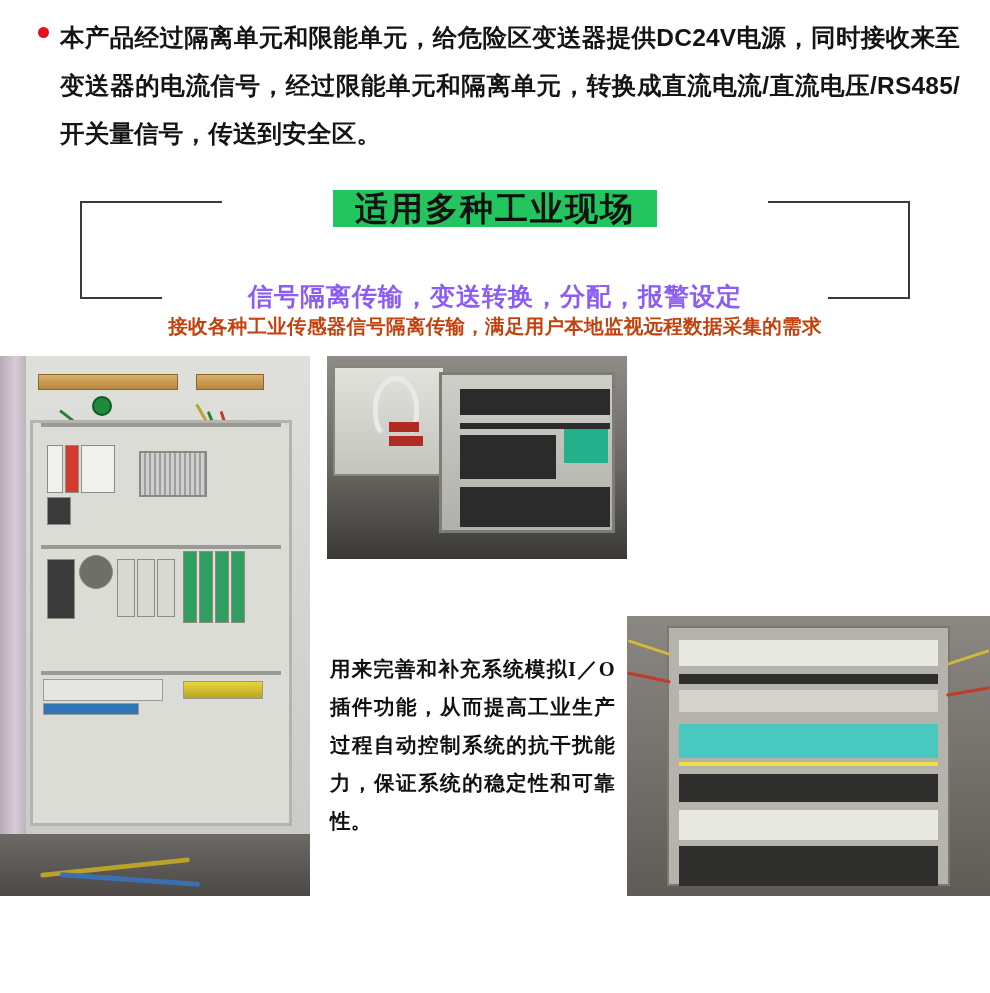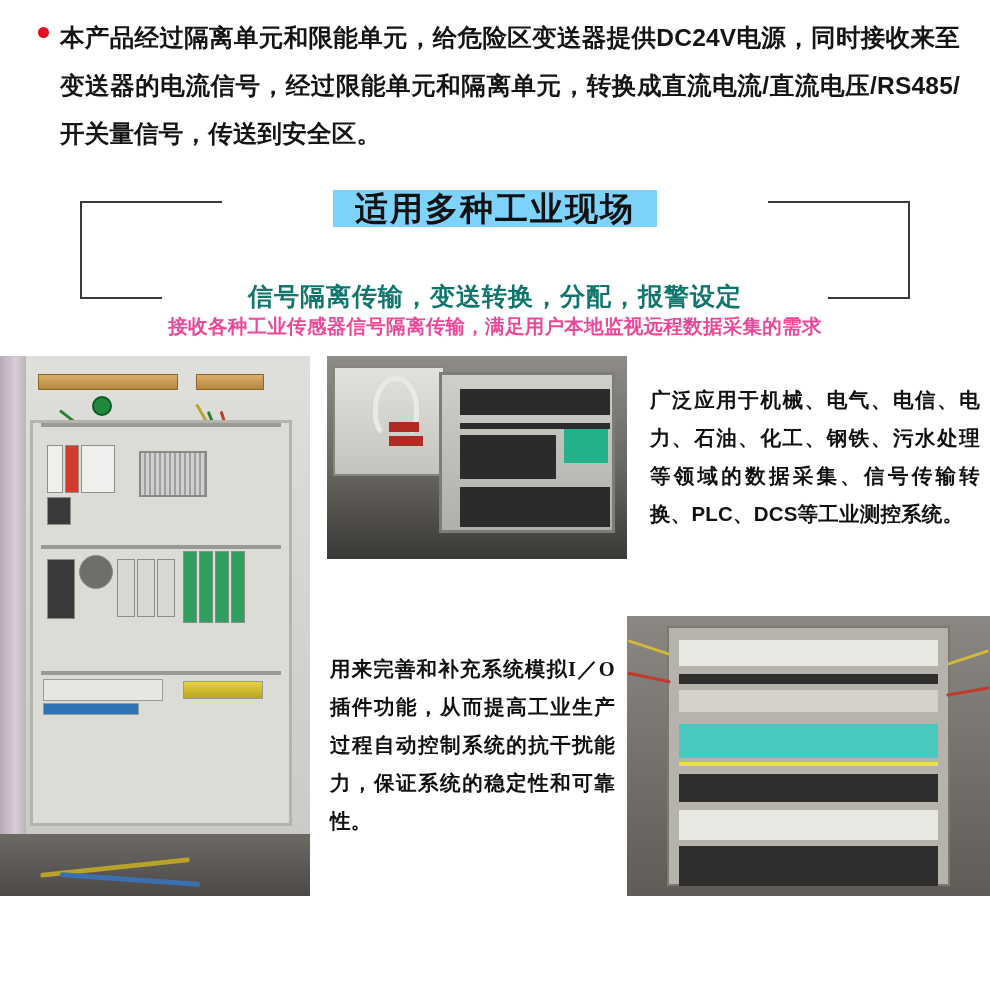--- a/index.html
+++ b/index.html
@@ -79,42 +79,42 @@
     top: -4px;
     left: 0; right: 0;
     text-align: center;
     font-size: 33px;
     font-weight: 700;
     color: #111111;
     letter-spacing: 2px;
     background: transparent;
   }
   .heading-title span {
-    background: #7dd3fc;
+    background: #22c55e;
     padding: 0 22px;
   }
   .heading-sub {
     position: absolute;
     bottom: -6px;
     left: 0; right: 0;
     text-align: center;
     font-size: 25px;
     font-weight: 600;
-    color: #0f766e;
+    color: #8b5cf6;
     letter-spacing: 1px;
   }
   .heading-sub span {
     background: #ffffff;
     padding: 0 18px;
   }
   .heading-note {
     margin-top: 6px;
     text-align: center;
     font-size: 19.5px;
-    color: #ec4899;
+    color: #c2410c;
     font-weight: 600;
     letter-spacing: 0.3px;
   }
 
   
   .grid {
     position: relative;
     margin-top: 16px;
     width: 990px;
     height: 540px;
@@ -300,21 +300,20 @@
       <div class="cab2-connector" style="left:62px; top:80px; width:34px; height:10px;"></div>
       <div class="cab2-box">
         <div class="cab2-rowdark" style="left:18px; top:14px; width:150px; height:26px;"></div>
         <div class="cab2-rowdark" style="left:18px; top:48px; width:150px; height:6px;"></div>
         <div class="cab2-green" style="left:122px; top:54px; width:44px; height:34px;"></div>
         <div class="cab2-rowdark" style="left:18px; top:60px; width:96px; height:44px;"></div>
         <div class="cab2-rowdark" style="left:18px; top:112px; width:150px; height:40px;"></div>
       </div>
     </div>
 
-    <div class="caption cap-right">广泛应用于机械、电气、电信、电力、石油、化工、钢铁、污水处理等领域的数据采集、信号传输转换、PLC、DCS等工业测控系统。</div>
 
     <div class="caption cap-mid">用来完善和补充系统模拟I／O插件功能，从而提高工业生产过程自动控制系统的抗干扰能力，保证系统的稳定性和可靠性。</div>
 
     <div class="photo p3">
       <div class="cab3-bg"></div>
       <div class="cab3-panel">
         <div class="cab3-whiterow" style="left:10px; top:12px; right:10px; height:26px;"></div>
         <div class="cab3-darkrow" style="left:10px; top:46px; right:10px; height:10px;"></div>
         <div class="cab3-whiterow" style="left:10px; top:62px; right:10px; height:22px; background:#d6d2cb;"></div>
         <div class="cab3-teal" style="left:10px; top:96px; right:10px; height:34px;"></div>

